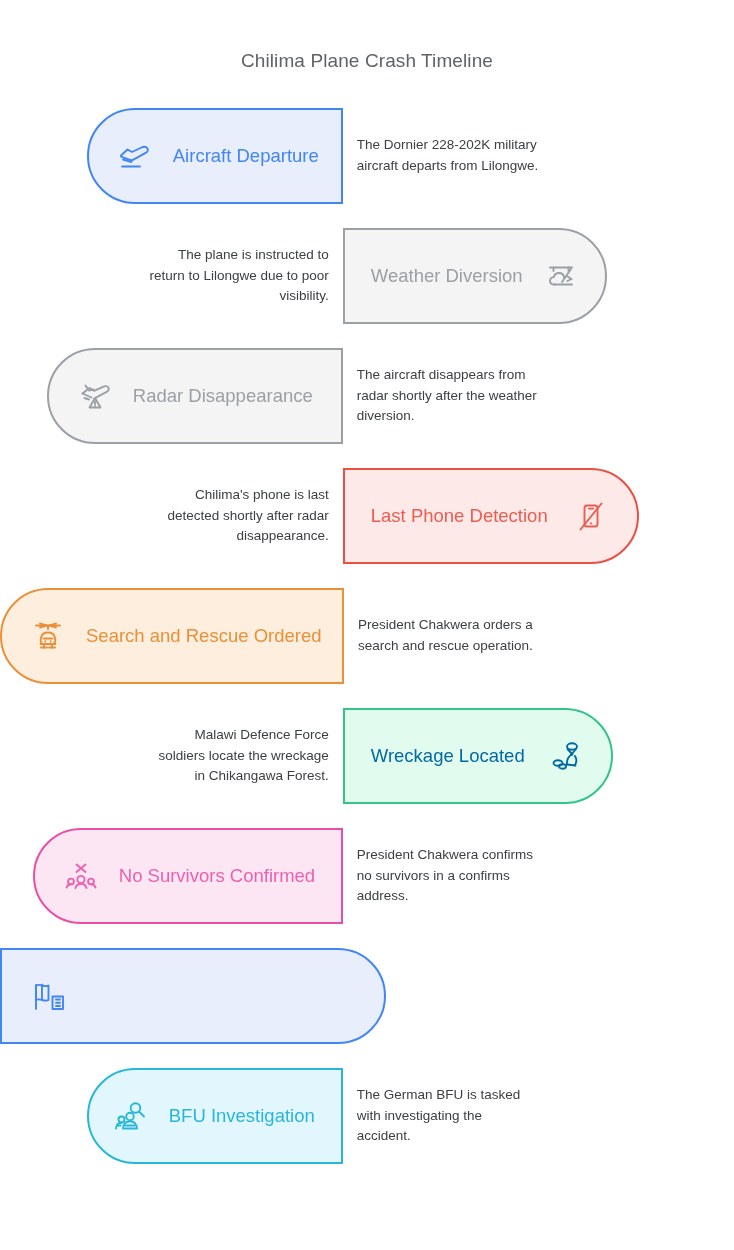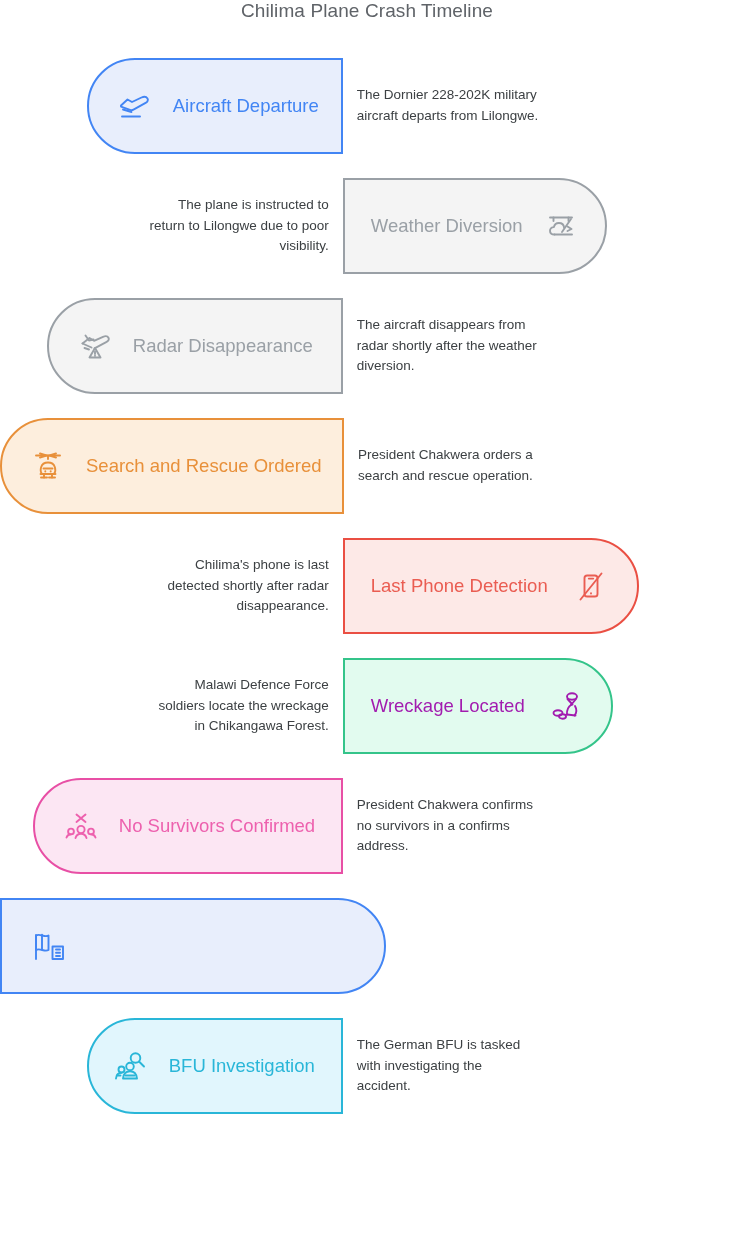--- a/index.html
+++ b/index.html
@@ -13,20 +13,21 @@
     font-family: "Liberation Sans", sans-serif;
     position: relative;
     overflow: hidden;
   }
   #page-title {
     text-align: center;
     font-size: 19px;
     color: #5f6368;
     font-weight: 400;
     margin: 0;
+    padding-top: 50px;
     letter-spacing: 0.1px;
   }
   .timeline {
     margin-top: 24px;
     display: flex;
     flex-direction: column;
   }
   .row {
     height: 120px;
     display: flex;
@@ -162,20 +163,38 @@
       <path d="M20 22 L14.5 31.5 L25.5 31.5 Z"></path>
       <path d="M20 25.5 L20 28"></path>
       <path d="M20 29.7 L20 29.9"></path>
     </svg>
           </span>
           <span class="pill-label">Radar Disappearance</span>
         </div>
       </div>
       <div class="side-right">
         <div class="desc align-left">The aircraft disappears from radar shortly after the weather diversion.</div>
+      </div>
+    </div>
+    <div class="row">
+      <div class="side-left">
+        <div class="desc align-right">Chilima's phone is last detected shortly after radar disappearance.</div>
+      </div>
+      <div class="side-right">
+        <div class="pill right" style="background: rgb(253, 233, 231); border-color: rgb(234, 79, 67); color: rgb(234, 93, 82); width: 296px; justify-content: space-between;">
+          <span class="pill-label">Last Phone Detection</span>
+          <span class="pill-icon">
+    <svg viewBox="0 0 40 40" width="40" height="40" fill="none" stroke="currentColor" stroke-width="1.9" stroke-linecap="round" stroke-linejoin="round">
+      <rect x="13.5" y="9.5" width="13" height="21" rx="2.6"></rect>
+      <path d="M17.8 12.6 L22.2 12.6"></path>
+      <path d="M20 27.3 L20 27.5"></path>
+      <path d="M9.5 33.5 L30.5 7.5"></path>
+    </svg>
+          </span>
+        </div>
       </div>
     </div>
     <div class="row">
       <div class="side-left">
         <div class="pill left" style="background: rgb(253, 238, 221); border-color: rgb(232, 144, 58); color: rgb(232, 144, 58); width: 344px;">
           <span class="pill-icon">
     <svg viewBox="0 0 40 40" width="40" height="40" fill="none" stroke="currentColor" stroke-width="1.9" stroke-linecap="round" stroke-linejoin="round">
       <path d="M8 9.5 L32 9.5"></path>
       <path d="M20 9.5 L20 13"></path>
       <path d="M12 7.5 L18.5 9.5 L12 11.5"></path>
@@ -193,42 +212,24 @@
           </span>
           <span class="pill-label">Search and Rescue Ordered</span>
         </div>
       </div>
       <div class="side-right">
         <div class="desc align-left">President Chakwera orders a search and rescue operation.</div>
       </div>
     </div>
     <div class="row">
       <div class="side-left">
-        <div class="desc align-right">Chilima's phone is last detected shortly after radar disappearance.</div>
-      </div>
-      <div class="side-right">
-        <div class="pill right" style="background: rgb(253, 233, 231); border-color: rgb(234, 79, 67); color: rgb(234, 93, 82); width: 296px; justify-content: space-between;">
-          <span class="pill-label">Last Phone Detection</span>
-          <span class="pill-icon">
-    <svg viewBox="0 0 40 40" width="40" height="40" fill="none" stroke="currentColor" stroke-width="1.9" stroke-linecap="round" stroke-linejoin="round">
-      <rect x="13.5" y="9.5" width="13" height="21" rx="2.6"></rect>
-      <path d="M17.8 12.6 L22.2 12.6"></path>
-      <path d="M20 27.3 L20 27.5"></path>
-      <path d="M9.5 33.5 L30.5 7.5"></path>
-    </svg>
-          </span>
-        </div>
-      </div>
-    </div>
-    <div class="row">
-      <div class="side-left">
         <div class="desc align-right">Malawi Defence Force soldiers locate the wreckage in Chikangawa Forest.</div>
       </div>
       <div class="side-right">
-        <div class="pill right" style="background: rgb(226, 251, 239); border-color: rgb(52, 196, 138); color: #a21caf; width: 270px; justify-content: space-between;">
+        <div class="pill right" style="background: rgb(226, 251, 239); border-color: rgb(52, 196, 138); color: #0369a1; width: 270px; justify-content: space-between;">
           <span class="pill-label">Wreckage Located</span>
           <span class="pill-icon">
     <svg viewBox="0 0 40 40" width="40" height="40" fill="none" stroke="currentColor" stroke-width="1.9" stroke-linecap="round" stroke-linejoin="round">
       <ellipse cx="27" cy="10.5" rx="5" ry="3.2"></ellipse>
       <path d="M22.5 13 L27.5 18.5"></path>
       <path d="M31 13 L26 19"></path>
       <path d="M26.5 18.5 C23 21 21.5 24 22 28.5"></path>
       <path d="M30 20 C32 23.5 31.5 27 29.5 29.5"></path>
       <path d="M22 28.5 L30.5 29.5"></path>
       <ellipse cx="13" cy="27" rx="4.5" ry="2.8"></ellipse>

